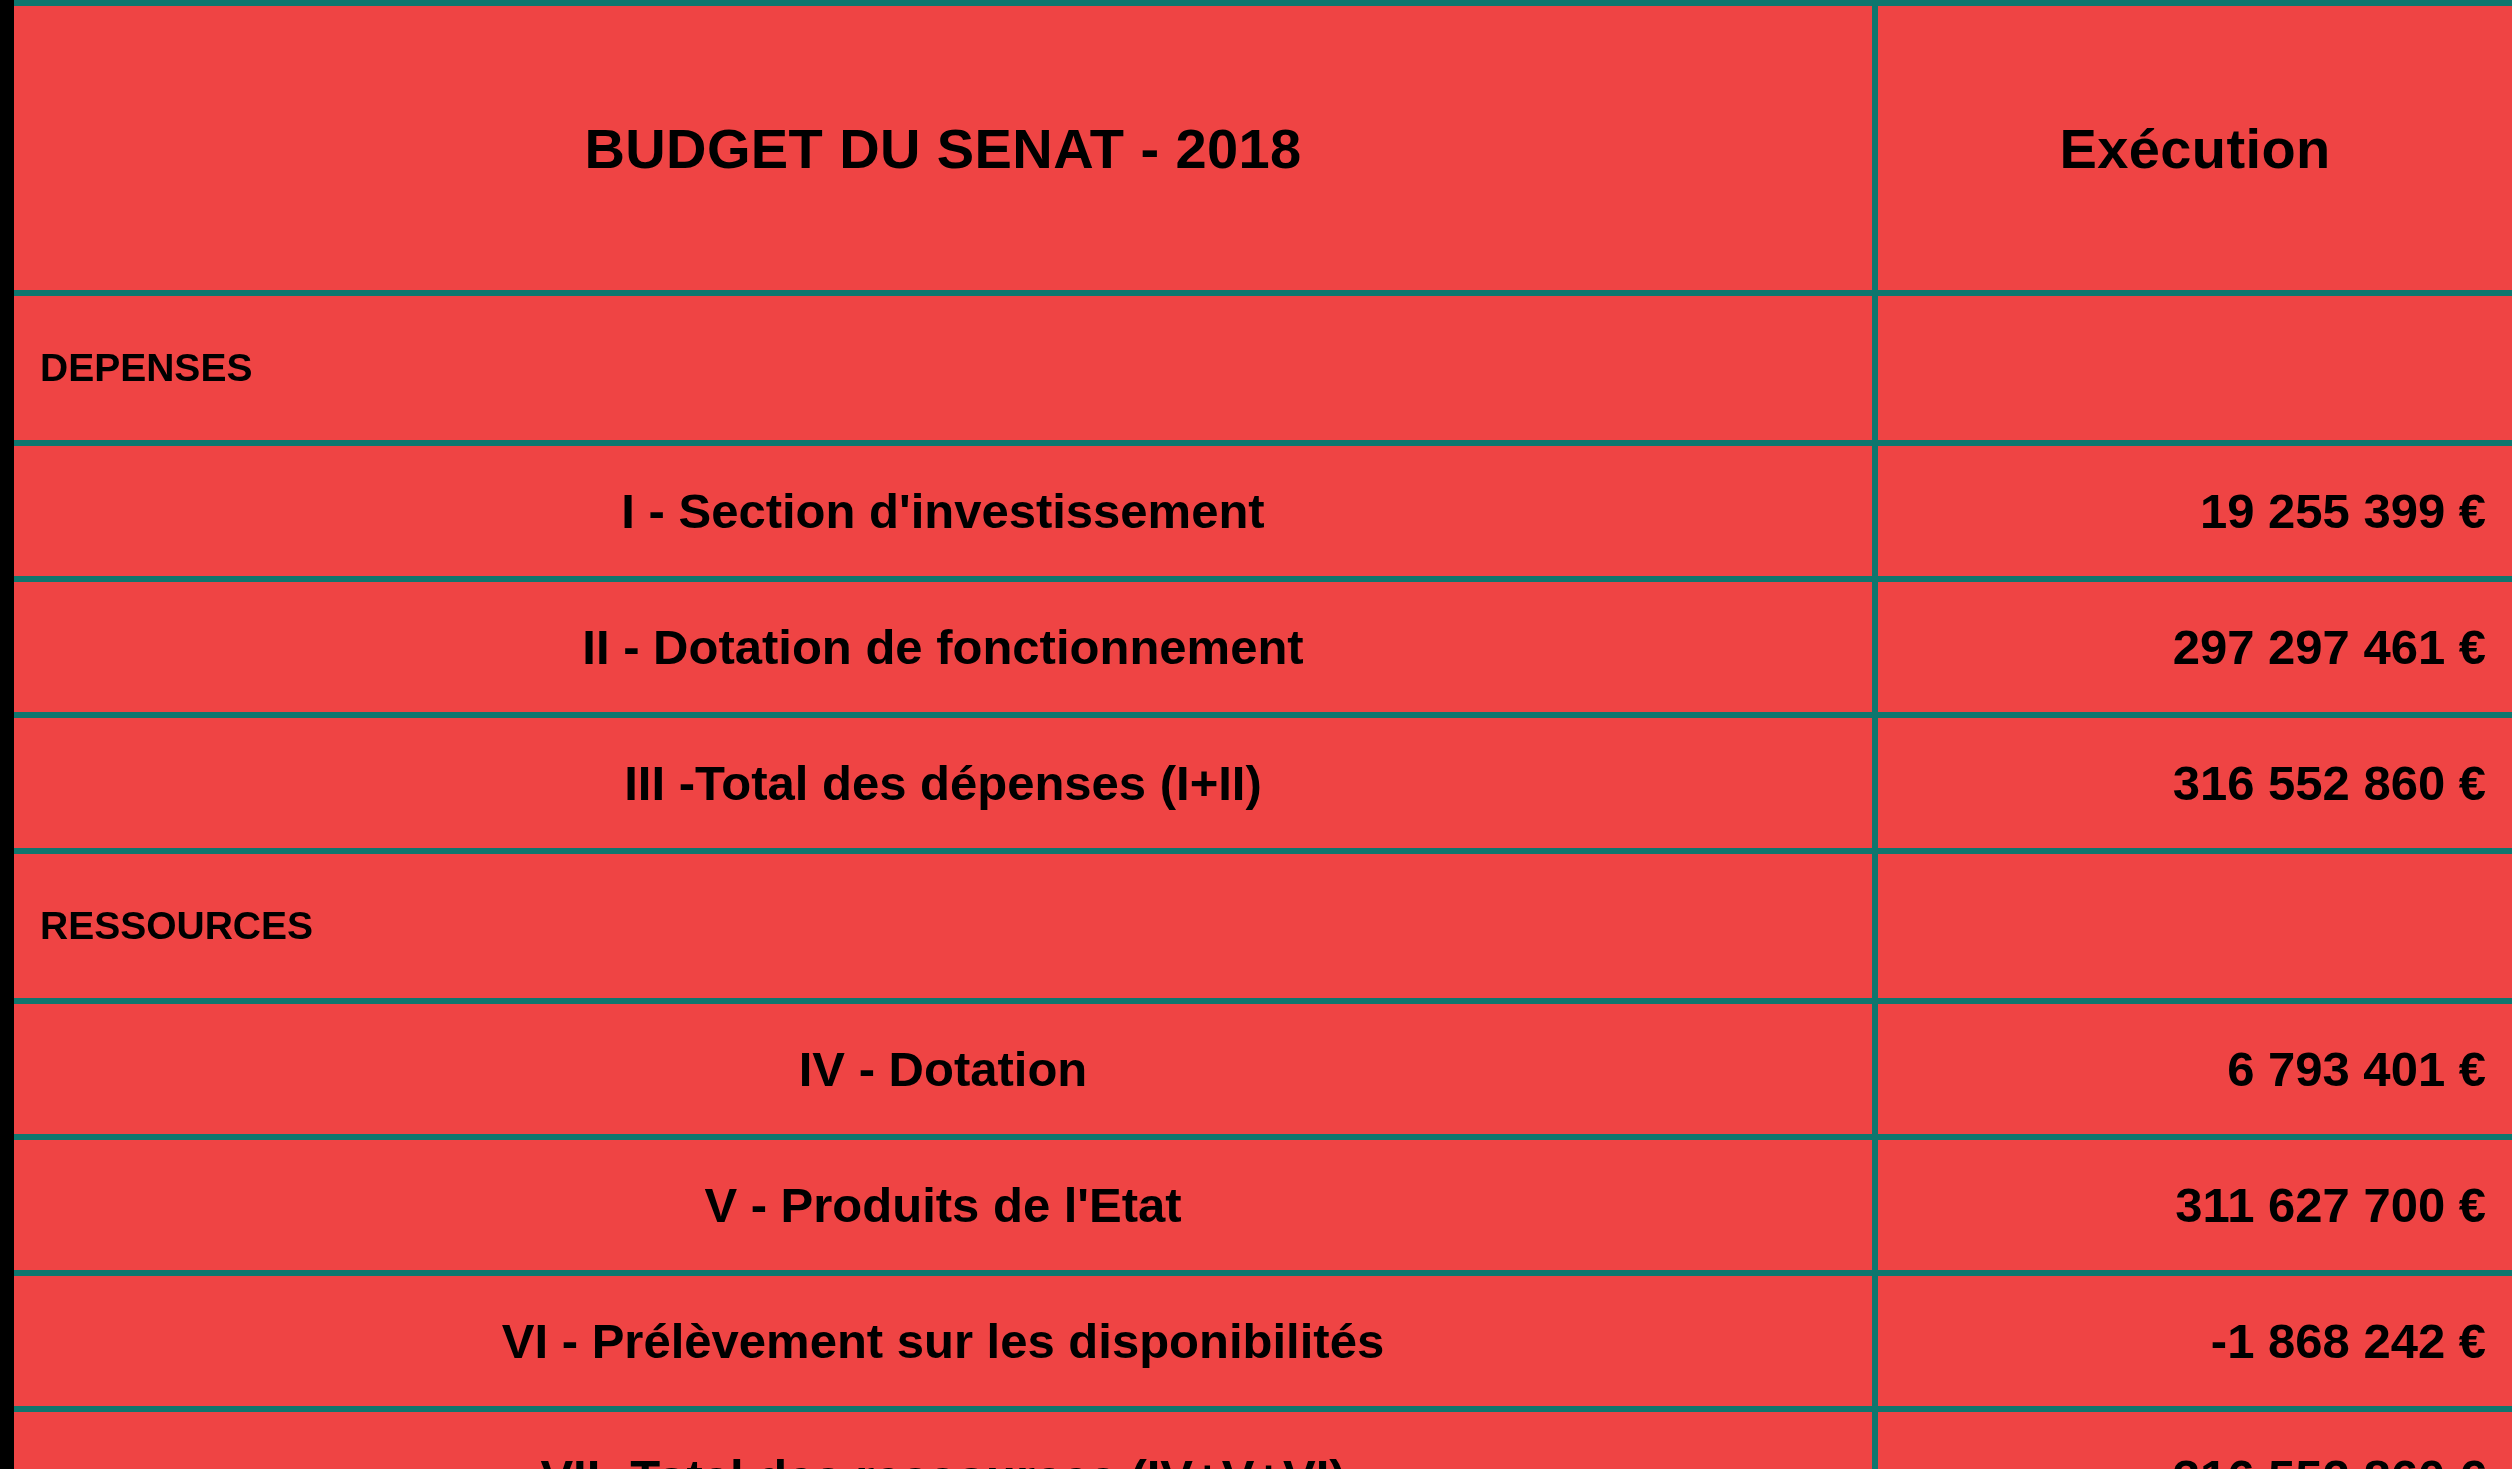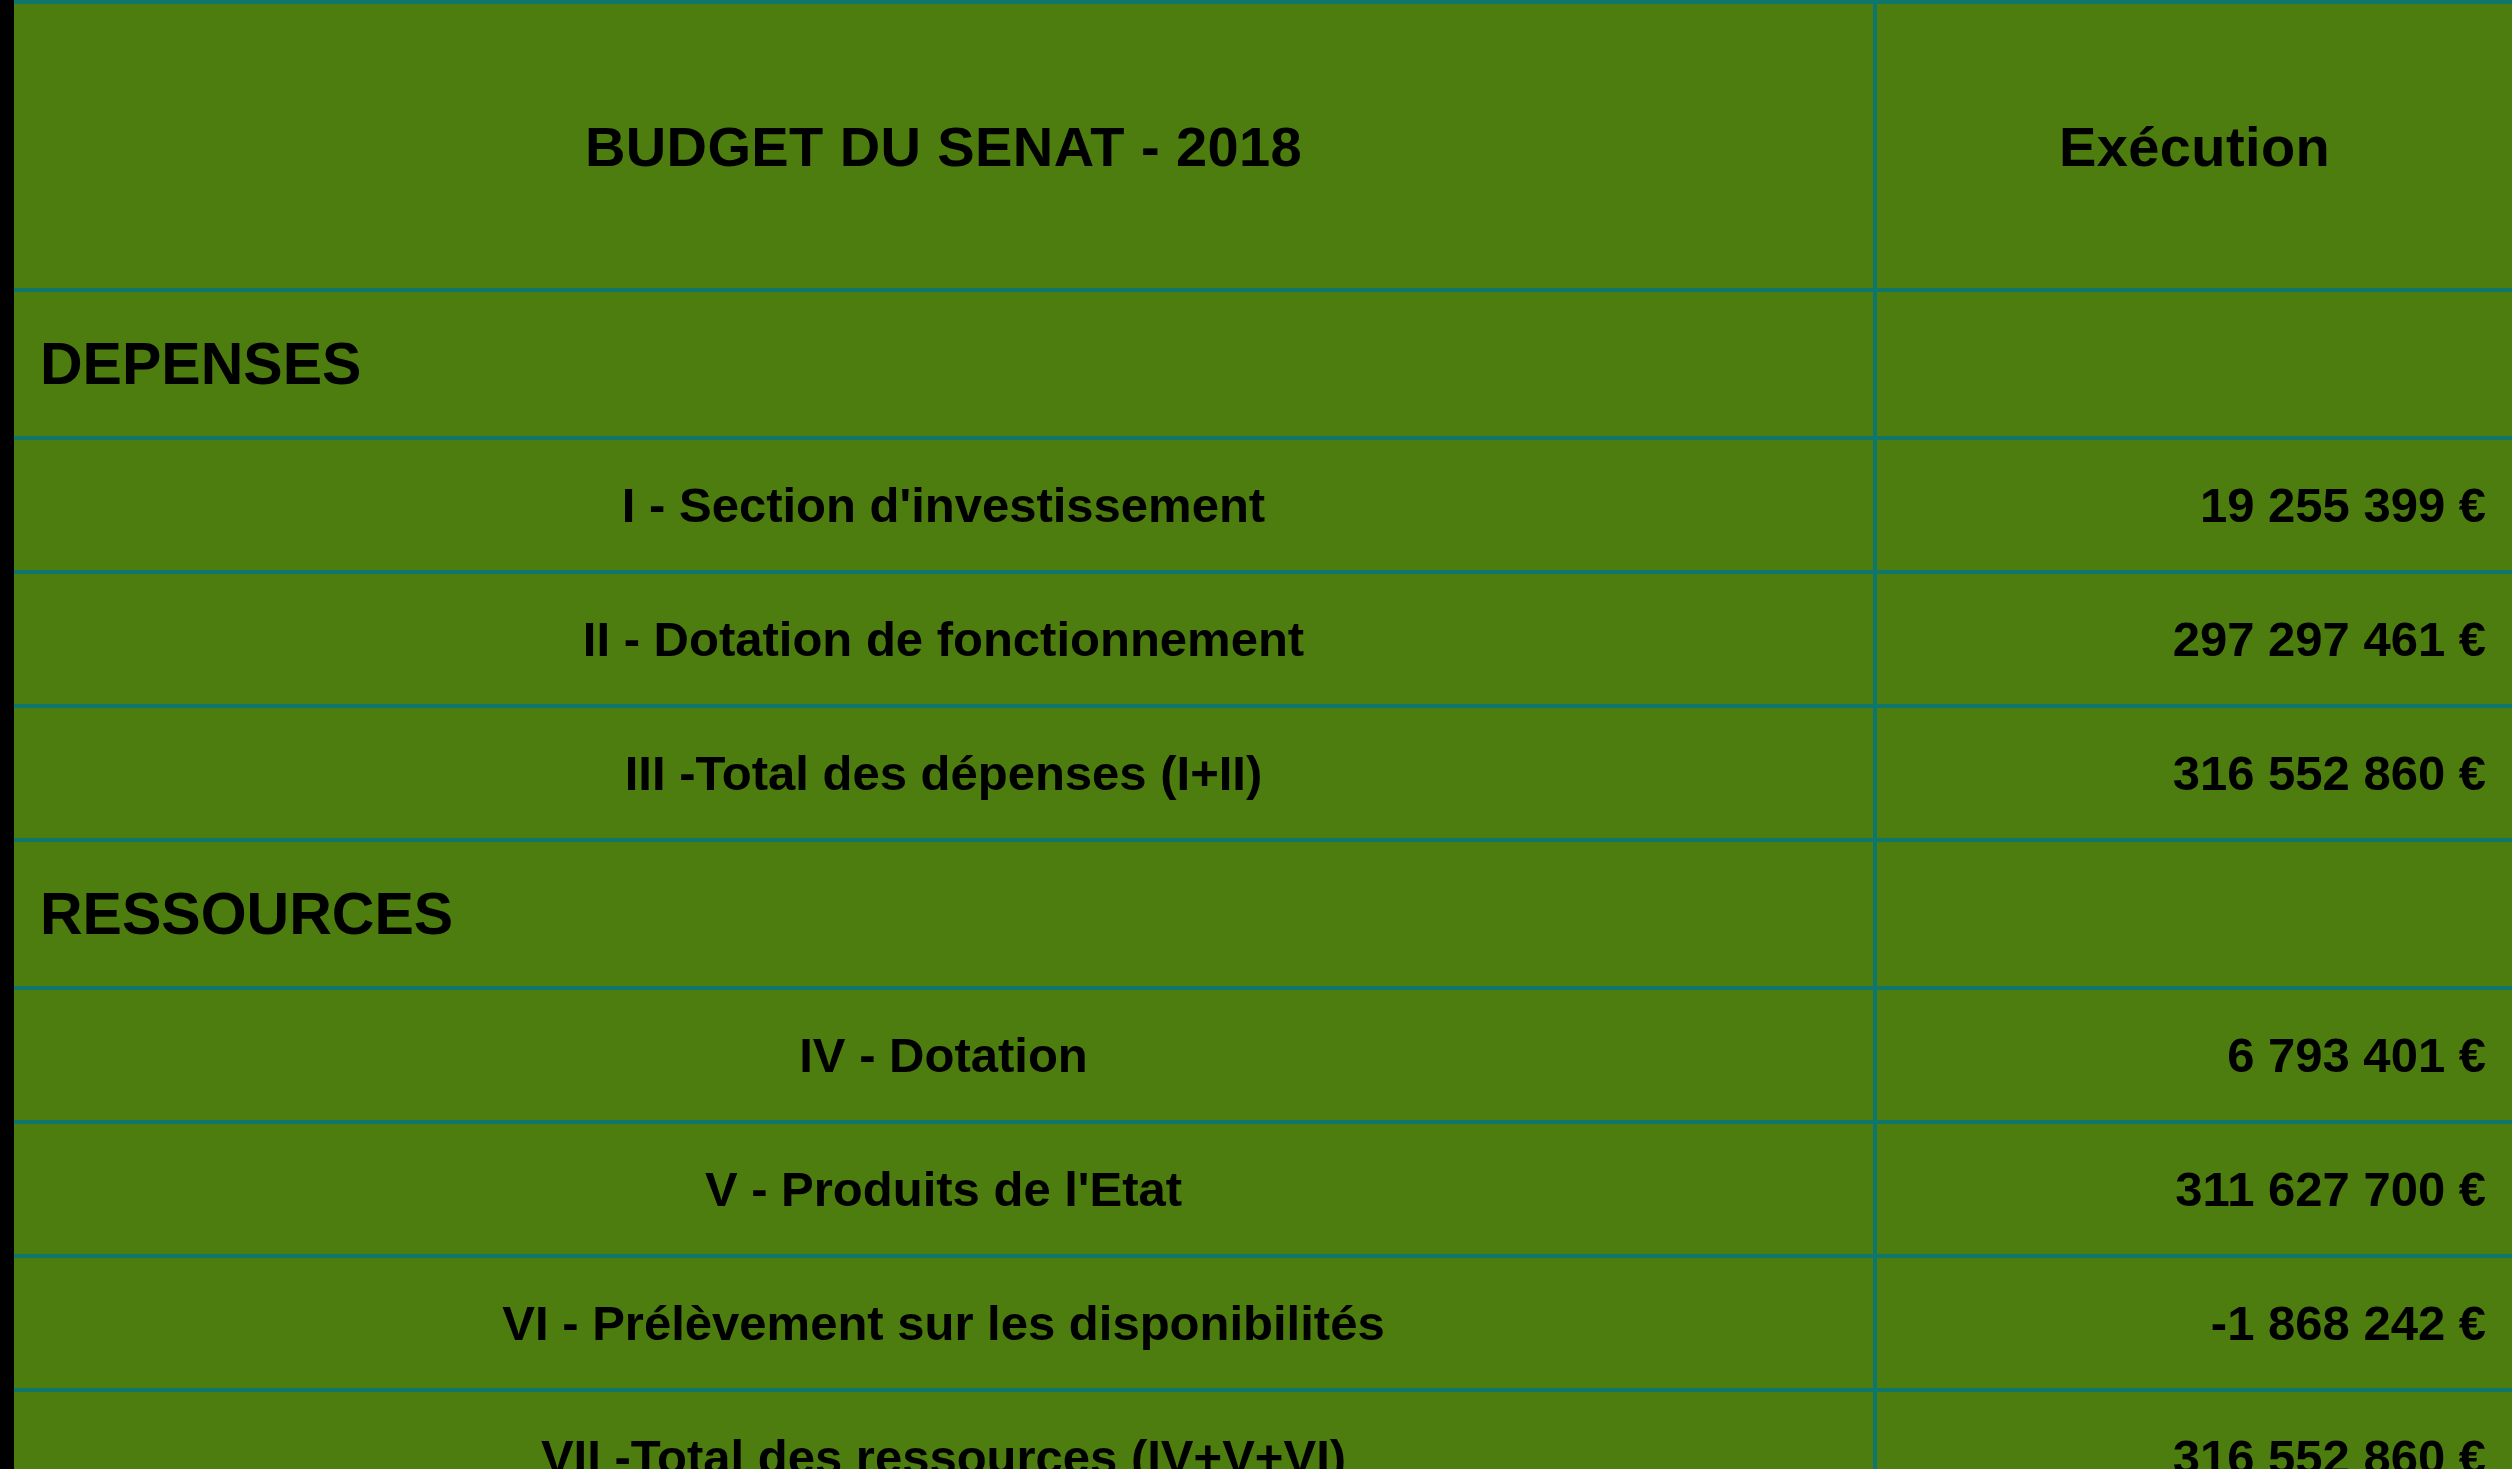--- a/index.html
+++ b/index.html
@@ -23,45 +23,45 @@
   table.budget {
     border-collapse: collapse;
     width: 2512px;
     height: 1470px;
     table-layout: fixed;
   }
   table.budget col.label-col { width: 1868px; }
   table.budget col.value-col { width: 644px; }
 
   table.budget td {
-    border: 4px solid #0f766e;
+    border: 6px solid #0f766e;
     padding: 0 26px;
     vertical-align: middle;
     font-weight: bold;
     color: #000000;
-    background: #4d7c0f;
+    background: #ef4444;
     white-space: nowrap;
   }
 
   
   .hdr-title, .hdr-value {
     background: #0b0b7a;
     color: #ffffff;
     text-align: center;
     font-size: 56px;
     letter-spacing: 0.4px;
     height: 284px;
   }
   .hdr-title { border-left: 14px solid #000000; }
   .hdr-value { border-right: 14px solid #000000; }
 
   
   .section-label {
     background: #f7f79a;
-    font-size: 59px;
+    font-size: 39px;
     text-align: left;
     padding-left: 40px;
     height: 144px;
   }
   .section-value {
     background: #ffffff;
     height: 144px;
   }
 
   

